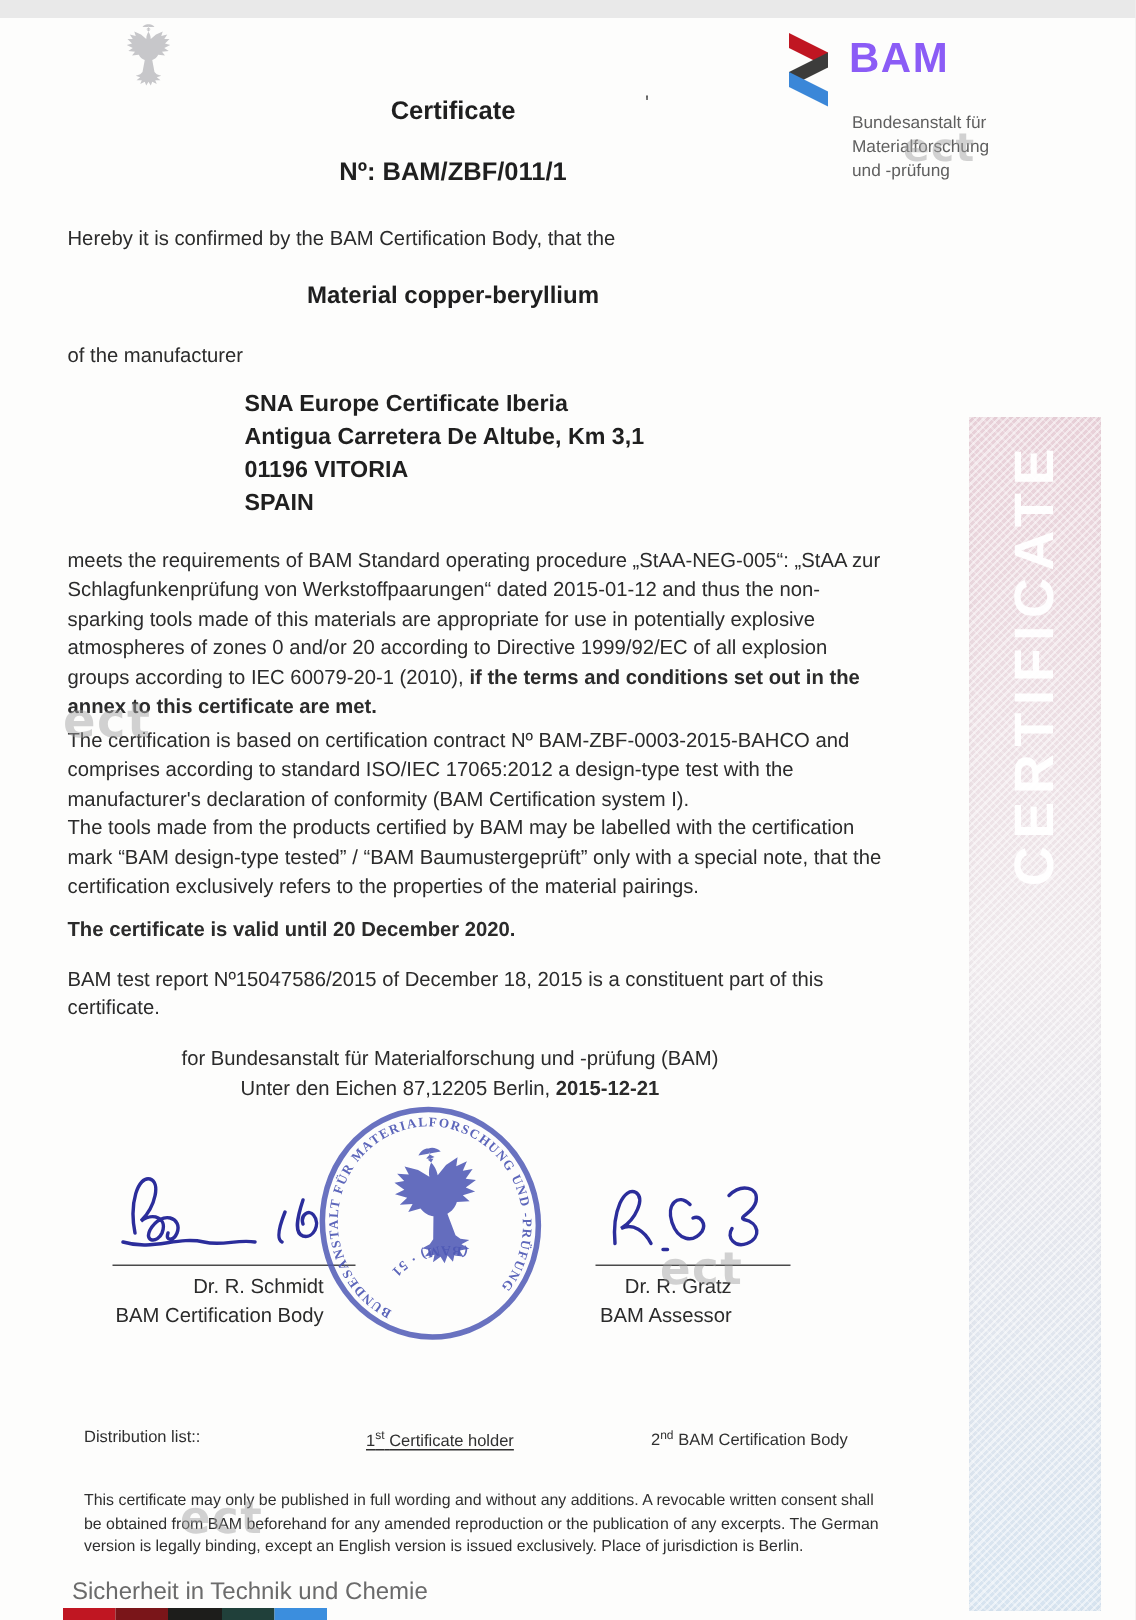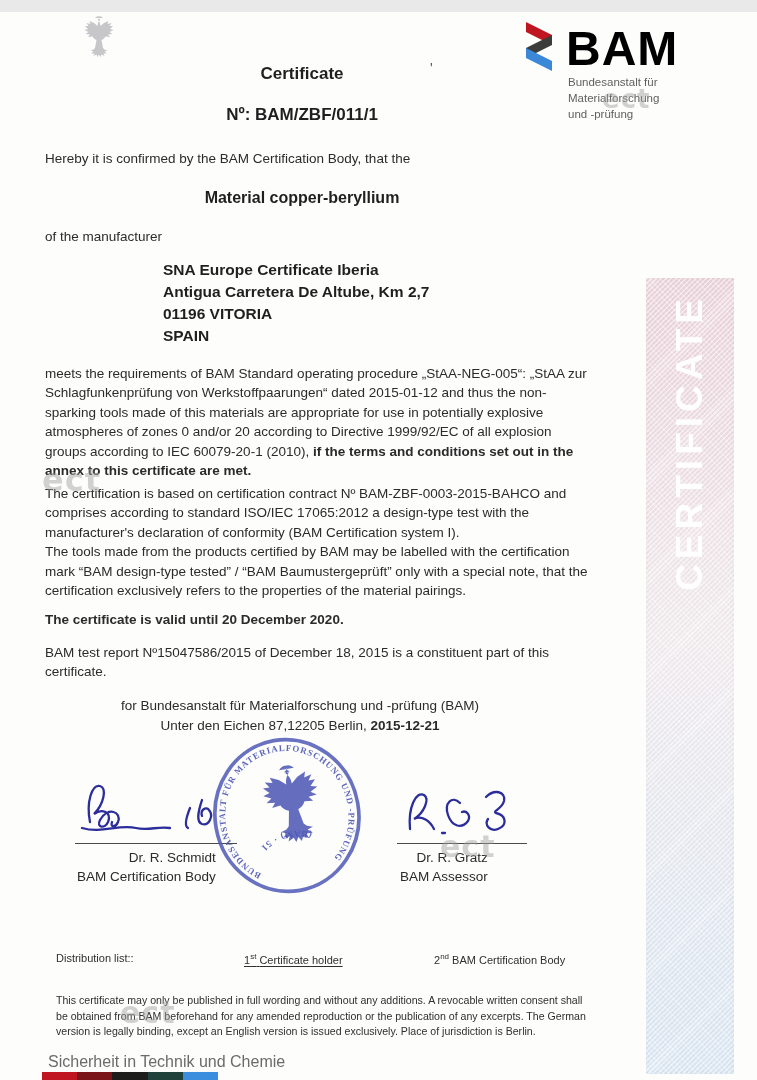--- a/index.html
+++ b/index.html
@@ -11,21 +11,21 @@
   .body-text{font-size:13.5px;line-height:19.4px;color:#2b2b2b;}
   .small-gray{font-size:11.5px;line-height:16px;color:#5f5f5f;}
   .title{font-size:17px;font-weight:bold;color:#1f1f1f;}
   .mfr{font-size:15.5px;font-weight:bold;line-height:22px;color:#1f1f1f;}
   .legal{font-size:10.6px;line-height:15.6px;color:#2f2f2f;}
   .dist{font-size:11px;color:#2f2f2f;}
   .sig-name{font-size:13.5px;line-height:19px;color:#2b2b2b;text-align:right;}
   .sig-line{border-top:1.4px solid #4a4a4a;height:0;}
   .wm{color:#a3a3a3;opacity:.48;font-weight:bold;letter-spacing:1px;
       font-family:"DejaVu Sans",sans-serif;}
-  .logo-bam{font-size:48px;font-weight:600;letter-spacing:1px;color:#000000;line-height:1;}
+  .logo-bam{font-size:28px;font-weight:600;letter-spacing:1px;color:#8b5cf6;line-height:1;}
   
   #band{box-shadow:0 0 6px rgba(0,0,0,0.04) inset;}
   #band .tex{position:absolute;inset:0;
      background:repeating-linear-gradient(135deg,rgba(255,255,255,.5) 0 1.5px,rgba(255,255,255,0) 1.5px 3.5px),
                 repeating-linear-gradient(45deg,rgba(255,255,255,.28) 0 1px,rgba(255,255,255,0) 1px 4px);}
   #band .band-text{position:absolute;top:16px;left:50%;
      transform:translateX(-50%) rotate(180deg);writing-mode:vertical-rl;
      font-size:37px;font-weight:bold;letter-spacing:5px;color:rgba(255,255,255,.95);}
   
   #footer-bar{display:flex;height:10px;}
@@ -47,21 +47,21 @@
   <div class="abs" style="left:430px;top:48px;font-size:14px;color:#555;">'</div>
 
   <div class="abs body-text" style="left:45px;top:137px;width:520px;">Hereby it is confirmed by the BAM Certification Body, that the</div>
 
   <div class="abs center" style="left:62px;top:177px;width:480px;font-size:16px;font-weight:bold;color:#1f1f1f;">Material copper-beryllium</div>
 
   <div class="abs body-text" style="left:45px;top:215px;">of the manufacturer</div>
 
   <div class="abs mfr" style="left:163px;top:247px;">
     <div>SNA Europe Certificate Iberia</div>
-    <div>Antigua Carretera De Altube, Km 2,7</div>
+    <div>Antigua Carretera De Altube, Km 3,1</div>
     <div>01196 VITORIA</div>
     <div>SPAIN</div>
   </div>
 
   <div class="abs body-text" style="left:45px;top:352px;width:549px;"><span>meets the requirements of BAM Standard operating procedure „StAA-NEG-005“: „StAA zur Schlagfunkenprüfung von Werkstoffpaarungen“ dated 2015-01-12 and thus the non-sparking tools made of this materials are appropriate for use in potentially explosive atmospheres of zones 0 and/or 20 according to Directive 1999/92/EC of all explosion groups according to IEC 60079-20-1 (2010), </span><span class="b">if the terms and conditions set out in the annex to this certificate are met.</span></div>
 
   <div class="abs body-text" style="left:45px;top:472px;width:549px;">
     <div>The certification is based on certification contract Nº BAM-ZBF-0003-2015-BAHCO and comprises according to standard ISO/IEC 17065:2012 a design-type test with the manufacturer's declaration of conformity (BAM Certification system I).</div>
     <div>The tools made from the products certified by BAM may be labelled with the certification mark “BAM design-type tested” / “BAM Baumustergeprüft” only with a special note, that the certification exclusively refers to the properties of the material pairings.</div>
   </div>

